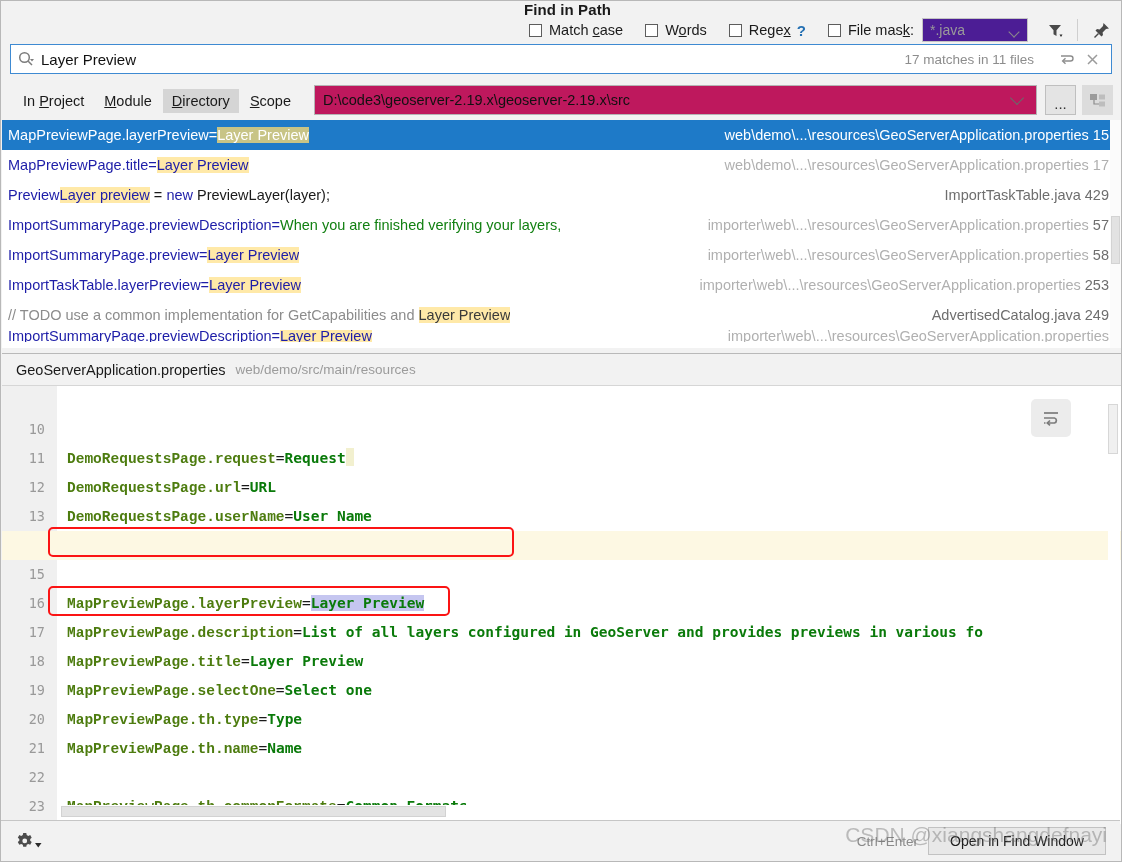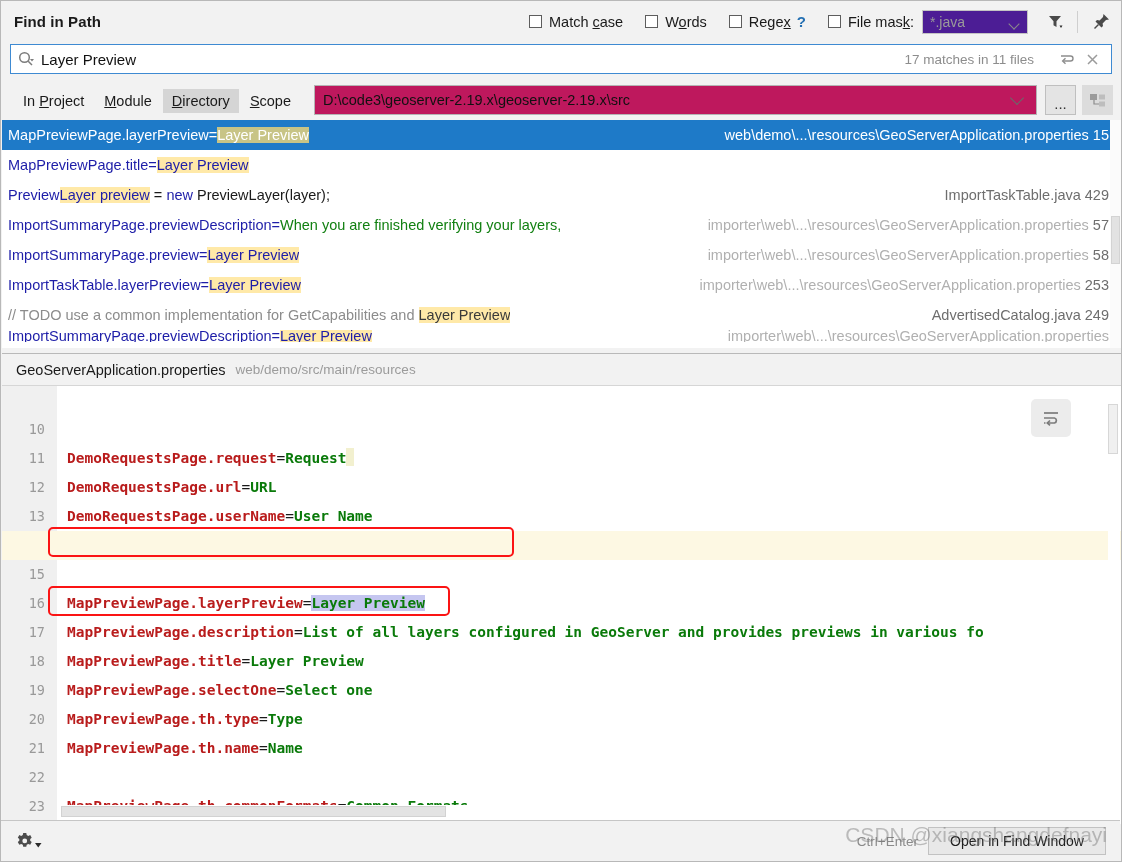--- a/index.html
+++ b/index.html
@@ -15,21 +15,21 @@
     background: #f2f2f2;
     box-sizing: border-box;
     border: 1px solid #b8b8b8;
     overflow: hidden;
   }
 
   
   .titlerow {
     position: absolute; left: 0; top: 0; width: 1120px; height: 41px;
     background: #f2f2f2;
-    display: flex; align-items: center;
+    display: flex; align-items: center; flex-direction: column;
   }
   .title-text {
     margin-left: 13px; font-size: 15px; font-weight: bold; color: #1a1a1a;
     letter-spacing: .1px;
   }
   .opts { margin-left: auto; display: flex; align-items: center; height: 100%; }
   .chk-item {
     display: flex; align-items: center; margin-right: 22px; font-size: 14.5px; color: #1a1a1a;
   }
   .chkbox {
@@ -145,21 +145,21 @@
   .code-line {
     position: relative; height: 29px; line-height: 29px; white-space: pre;
     font-family: "DejaVu Sans Mono", monospace; font-size: 14.5px;
   }
   .code-line.cur { background: #fdf8e3; }
   .ln {
     position: absolute; left: 0; width: 43px; text-align: right;
     color: #999999; font-family: "DejaVu Sans Mono", monospace; font-size: 13.5px;
   }
   .code-txt { position: absolute; left: 65px; }
-  .k { color: #b91c1c; font-weight: bold; }
+  .k { color: #4d7c0f; font-weight: bold; font-family: Liberation Mono, monospace; }
   .eq { color: #1a1a1a; }
   .v { color: #0a7a0a; font-weight: bold; }
   .sel-hl { background: #c5c6f0; }
   .caret-box { display: inline-block; width: 8px; height: 18px; background: #f2f0cf; vertical-align: -3px; }
 
   .redbox {
     position: absolute; border: 2.6px solid #fb1414; border-radius: 5px; box-sizing: border-box;
     pointer-events: none;
   }
 
@@ -300,20 +300,21 @@
 
   <div class="results">
 
     <div class="res-row sel">
       <div class="res-left"><span>MapPreviewPage.layerPreview=</span><span class="hl">Layer Preview</span></div>
       <div class="res-right"><span>web\demo\...\resources\GeoServerApplication.properties</span> <span>15</span></div>
     </div>
 
     <div class="res-row">
       <div class="res-left"><span>MapPreviewPage.title=</span><span class="hl">Layer Preview</span></div>
+      <div class="res-right"><span>web\demo\...\resources\GeoServerApplication.properties</span> <span>17</span></div>
     </div>
 
     <div class="res-row">
       <div class="res-left"><span>Preview</span><span class="hl">Layer preview</span><span class="txt-dark"> = </span><span>new</span><span class="txt-dark"> PreviewLayer(layer);</span></div>
       <div class="res-right"><span class="txt-grey" style="color:#6e6e6e">ImportTaskTable.java</span> <span style="color:#6e6e6e">429</span></div>
     </div>
 
     <div class="res-row">
       <div class="res-left"><span>ImportSummaryPage.previewDescription=</span><span class="txt-green">When you are finished verifying your layers,</span></div>
       <div class="res-right"><span>importer\web\...\resources\GeoServerApplication.properties</span> <span style="color:#6e6e6e">57</span></div>

